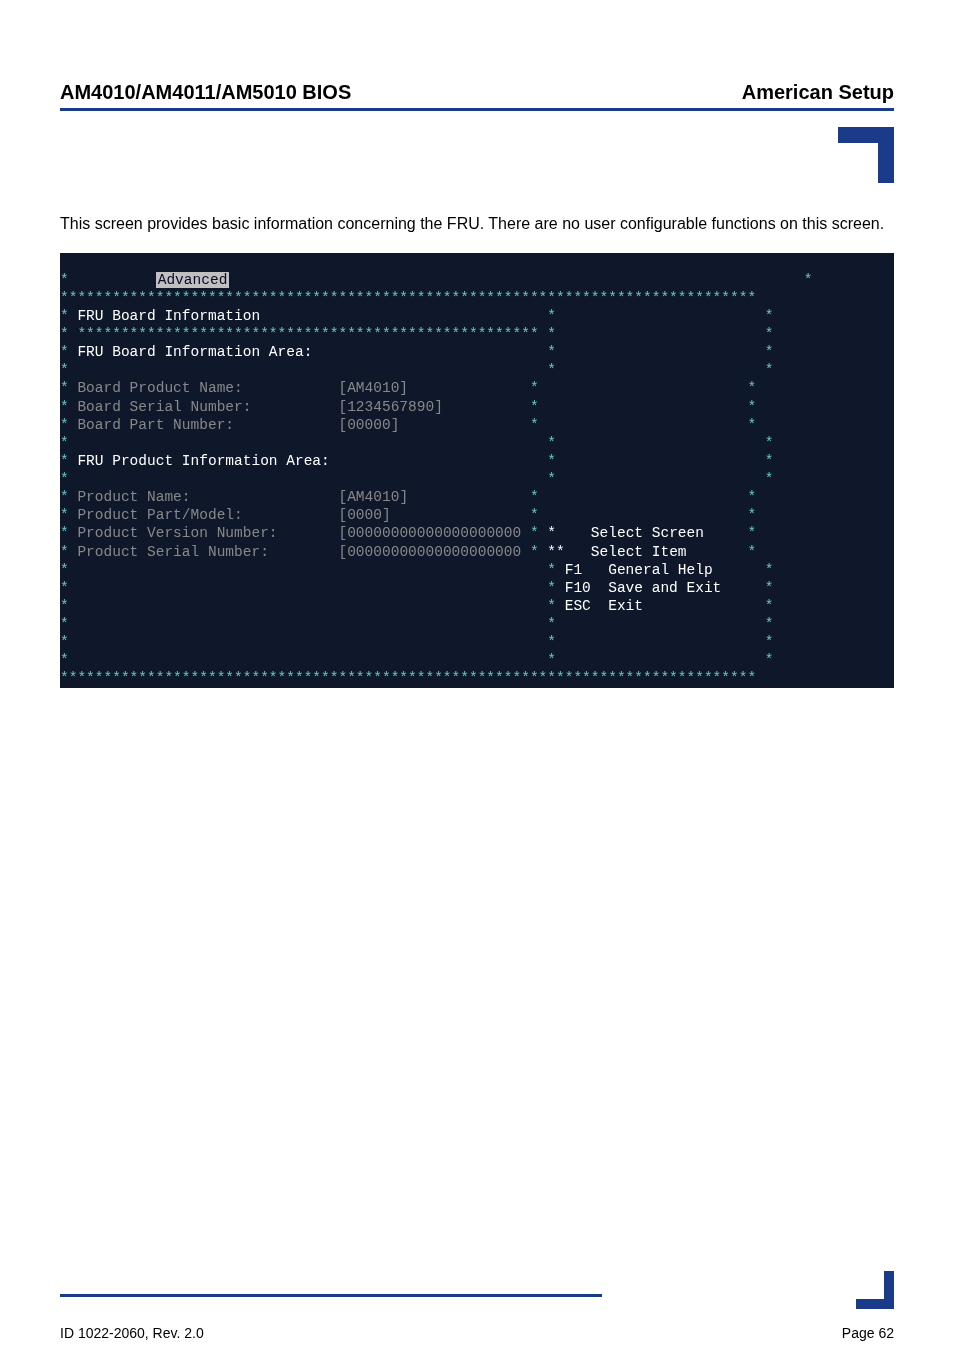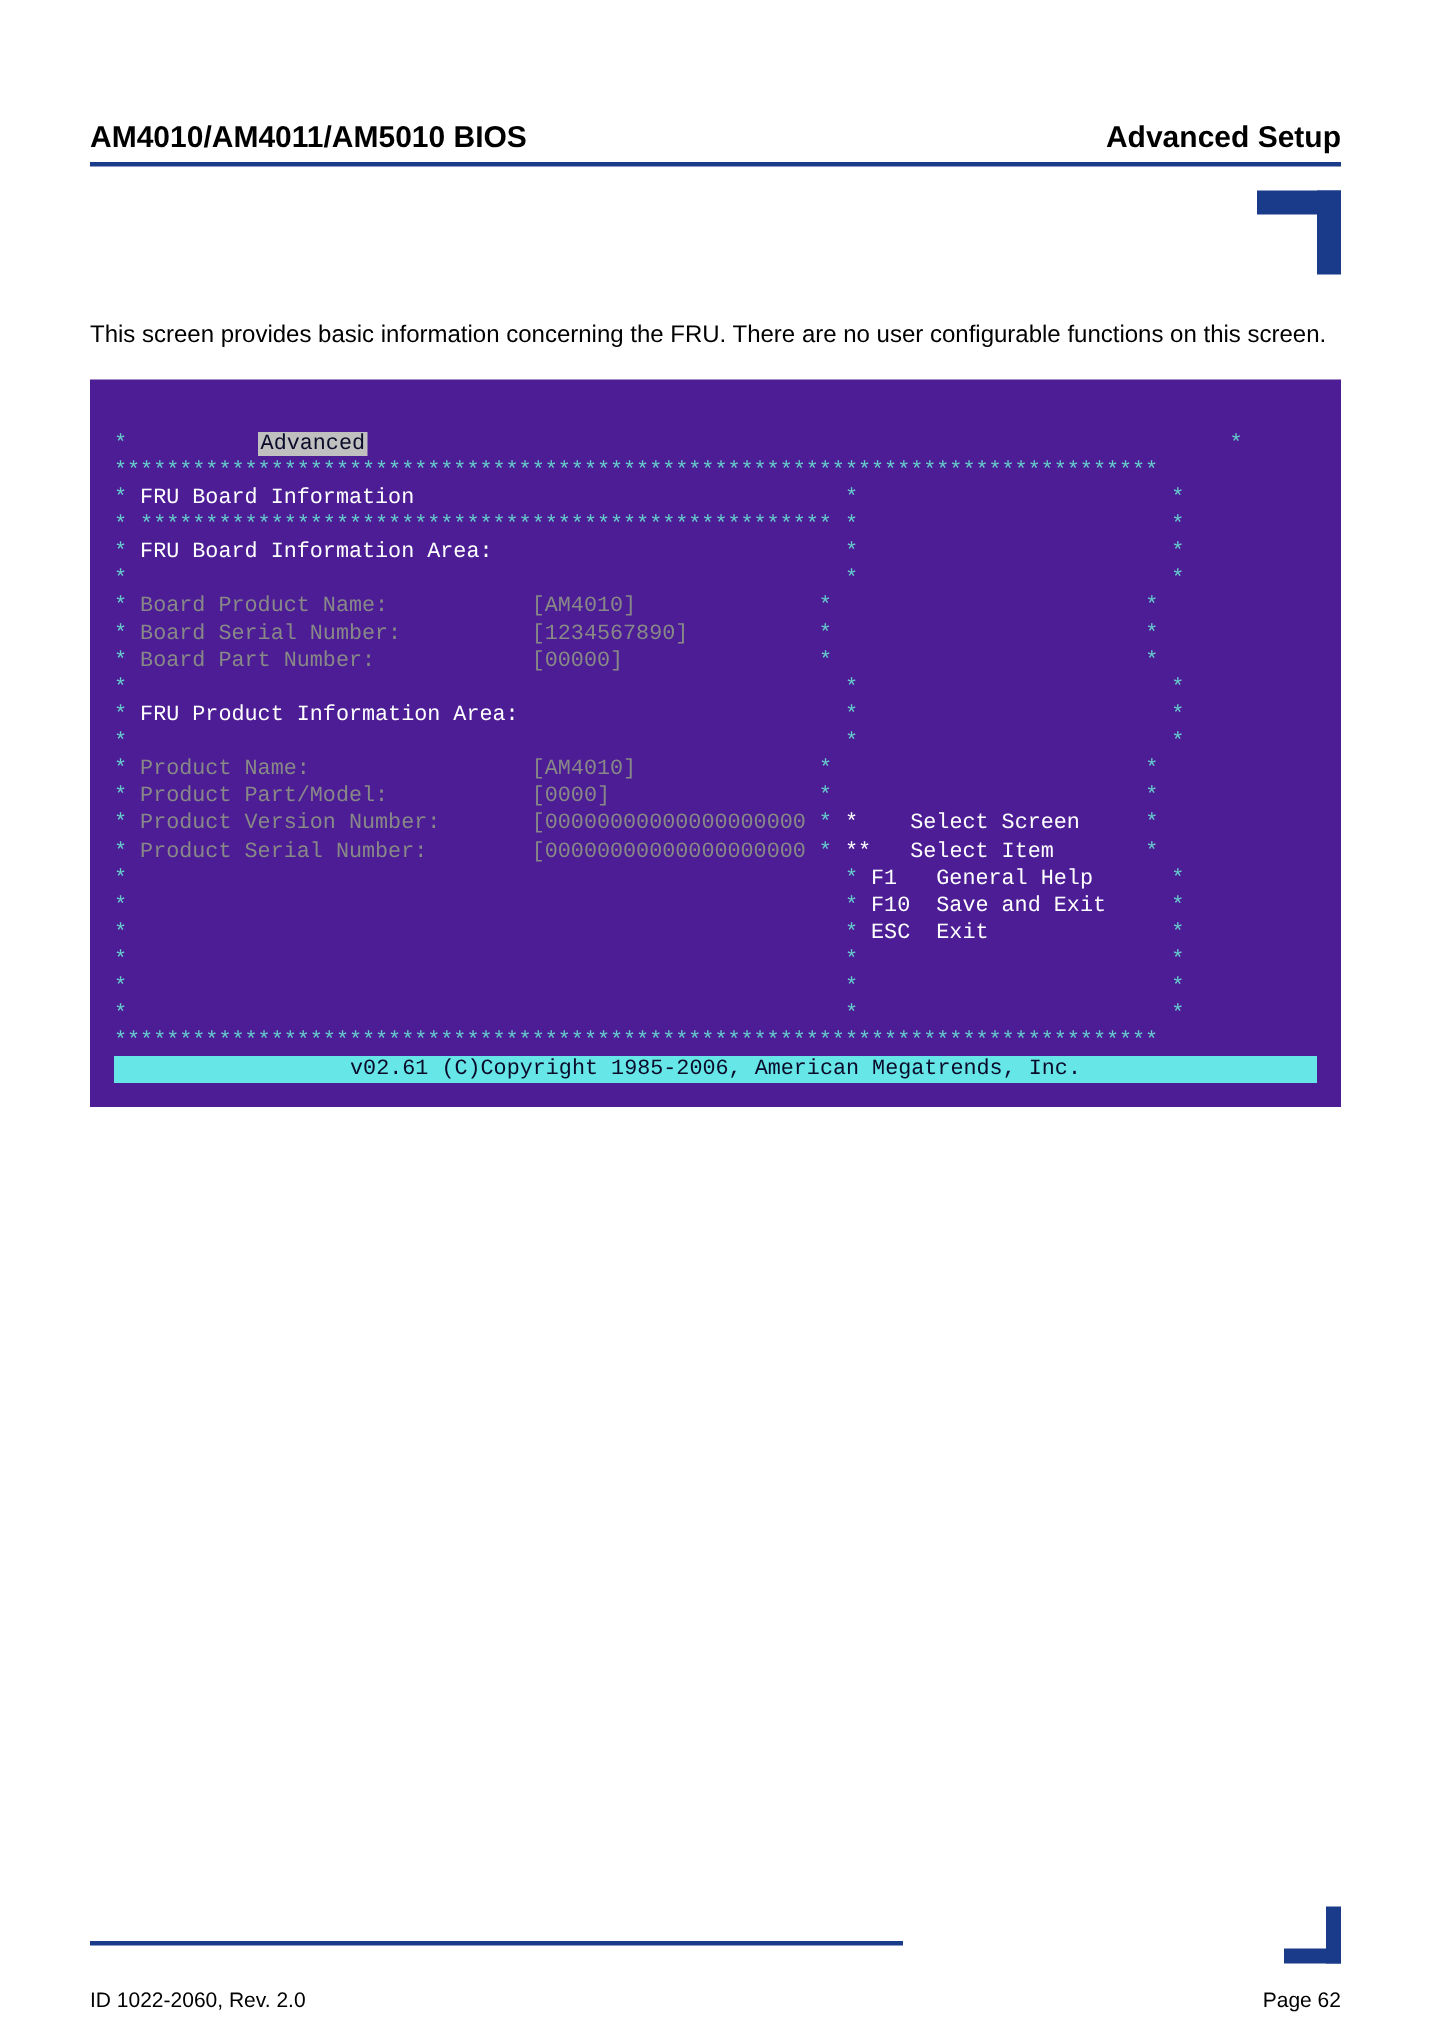--- a/index.html
+++ b/index.html
@@ -68,22 +68,22 @@
     font-size: 16px;
     text-align: justify;
     margin-bottom: 18px;
     line-height: 1.35;
   }
   .bios-box {
     font-family: "Courier New", monospace;
     font-size: 14.5px;
     line-height: 1.25;
     color: #ccc;
-    background: #4c1d95;
-    padding: 16px;
+    background: #0f172a;
+    padding: 0;
     white-space: pre;
     overflow: hidden;
   }
   .bios-tab { background: #c0c0c0; color: #0a0a2a; padding: 0 2px; }
   .bios-white { color: #fff; }
   .bios-cyan { color: #6cc; }
   .bios-gray { color: #888; }
   .bios-footer {
     background: #66e6e6;
     color: #0a0a2a;
@@ -113,21 +113,21 @@
     display:flex; justify-content:space-between; font-size:14px; color:#000; margin-top:10px;
   }
   .star { color:#6cc; }
 </style>
 </head>
 <body>
 
 <div class="page">
   <div class="header-row">
     <span>AM4010/AM4011/AM5010 BIOS</span>
-    <span>Advanced Setup</span>
+    <span>American Setup</span>
   </div>
   <div class="hr-top"></div>
   <div class="hr-top-right">
     <div class="corner-shape"></div>
   </div>
 
   <div class="body-text">This screen provides basic information concerning the FRU. There are no user configurable functions on this screen.</div>
 
   <div class="bios-box">
 <span class="star">*</span>          <span class="bios-tab">Advanced</span>                                                                  <span class="star">*</span>
@@ -146,21 +146,21 @@
 <span class="star">*</span> <span class="bios-gray">Product Part/Model:</span>           <span class="bios-gray">[0000]</span>                <span class="star">*</span>                        <span class="star">*</span>
 <span class="star">*</span> <span class="bios-gray">Product Version Number:</span>       <span class="bios-gray">[00000000000000000000</span> <span class="star">*</span> <span class="bios-white">*</span>    <span class="bios-white">Select Screen</span>     <span class="star">*</span>
 <span class="star">*</span> <span class="bios-gray">Product Serial Number:</span>        <span class="bios-gray">[00000000000000000000</span> <span class="star">*</span> <span class="bios-white">**</span>   <span class="bios-white">Select Item</span>       <span class="star">*</span>
 <span class="star">*</span>                                                       <span class="star">*</span> <span class="bios-white">F1</span>   <span class="bios-white">General Help</span>      <span class="star">*</span>
 <span class="star">*</span>                                                       <span class="star">*</span> <span class="bios-white">F10</span>  <span class="bios-white">Save and Exit</span>     <span class="star">*</span>
 <span class="star">*</span>                                                       <span class="star">*</span> <span class="bios-white">ESC</span>  <span class="bios-white">Exit</span>              <span class="star">*</span>
 <span class="star">*</span>                                                       <span class="star">*</span>                        <span class="star">*</span>
 <span class="star">*</span>                                                       <span class="star">*</span>                        <span class="star">*</span>
 <span class="star">*</span>                                                       <span class="star">*</span>                        <span class="star">*</span>
 <span class="bios-cyan">********************************************************************************</span>
-<div class="bios-footer">           <span>v02.61 (C)Copyright 1985-2006, American Megatrends, Inc.</span>           </div></div>
+</div>
 
   <div class="spacer"></div>
 
   <div class="hr-bot-wrap">
       <div class="hr-bot"></div>
     </div>
   <div class="footer-corner">
       <div class="cshape"></div>
     </div>
   <div class="footer-row">

